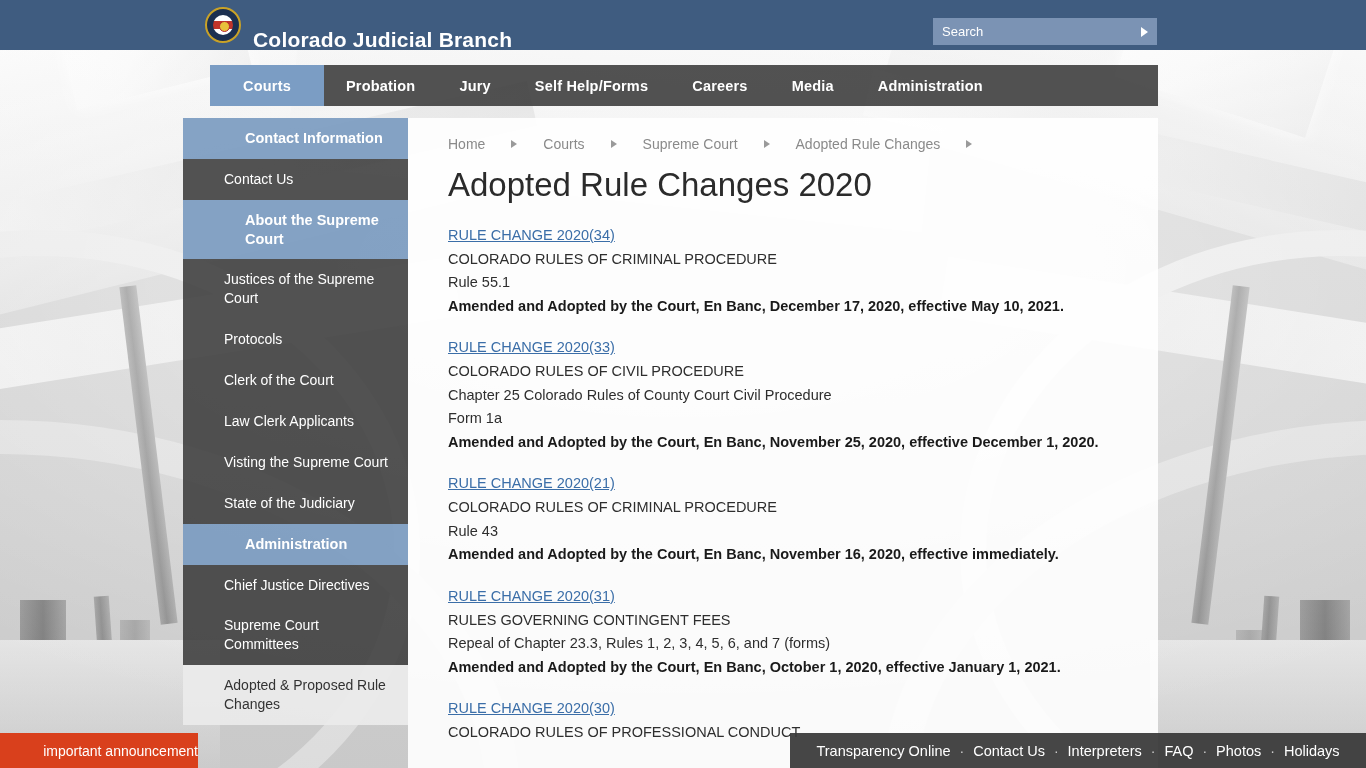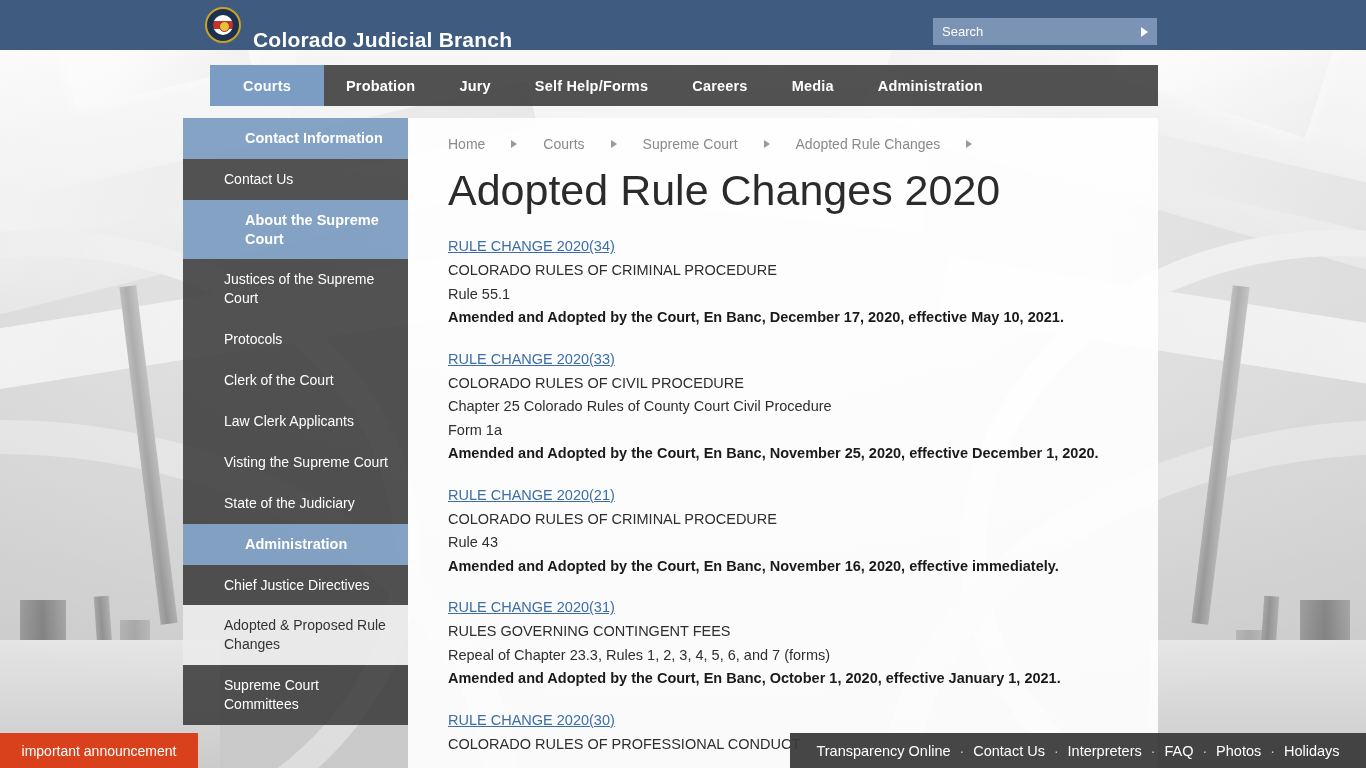--- a/index.html
+++ b/index.html
@@ -188,21 +188,21 @@
   }
   #breadcrumb .sep {
     margin: 0 14px;
     width: 0; height: 0;
     border-left: 6px solid #9a9a9a;
     border-top: 4px solid transparent;
     border-bottom: 4px solid transparent;
     display: inline-block;
   }
   #page-title {
-    font-size: 43px;
+    font-size: 33px;
     font-weight: normal;
     color: #2b2b2b;
     line-height: 1.15;
     margin: 14px 0 22px 0;
   }
   .rule-block { margin-bottom: 20px; }
   .rule-link {
     display: inline-block;
     color: #3b6ea8;
     font-size: 14.5px;
@@ -230,21 +230,21 @@
     color: #ffffff; font-size: 14.5px; text-decoration: none;
     cursor: pointer; white-space: nowrap;
   }
   #footer-bar .f-dot {
     color: #cccccc; font-size: 14px; margin: 0 9px;
   }
   #announcement-banner {
     position: absolute; left: 0; top: 733px;
     width: 198px; height: 35px;
     background: #d9401c;
-    display: flex; align-items: center; justify-content: center;
+    display: flex; align-items: center; justify-content: flex-end;
     color: #ffffff; font-size: 14px;
     z-index: 40; cursor: pointer;
   }
 </style>
 </head>
 <body>
 
 <div id="bg-photo">
   <div class="pane" style="left:-60px;  top:-40px;  width:520px;  height:300px; transform:rotate(-14deg);"></div>
   <div class="pane" style="left:300px;  top:-120px; width:640px;  height:320px; transform:rotate(6deg); background:linear-gradient(180deg,#fdfdfd,#ededed);"></div>
@@ -300,22 +300,22 @@
     <div class="side-link">Contact Us</div>
     <div class="side-header">About the Supreme Court</div>
     <div class="side-link">Justices of the Supreme Court</div>
     <div class="side-link">Protocols</div>
     <div class="side-link">Clerk of the Court</div>
     <div class="side-link">Law Clerk Applicants</div>
     <div class="side-link">Visting the Supreme Court</div>
     <div class="side-link">State of the Judiciary</div>
     <div class="side-header">Administration</div>
     <div class="side-link">Chief Justice Directives</div>
+    <div class="side-link">Supreme Court Committees</div>
     <div class="side-link current">Adopted &amp; Proposed Rule Changes</div>
-    <div class="side-link">Supreme Court Committees</div>
   </div>
 
 <div id="content-panel">
   <div id="breadcrumb">
       <a class="crumb">Home</a>
       <span class="sep"></span>
       <a class="crumb">Courts</a>
       <span class="sep"></span>
       <a class="crumb">Supreme Court</a>
       <span class="sep"></span>

